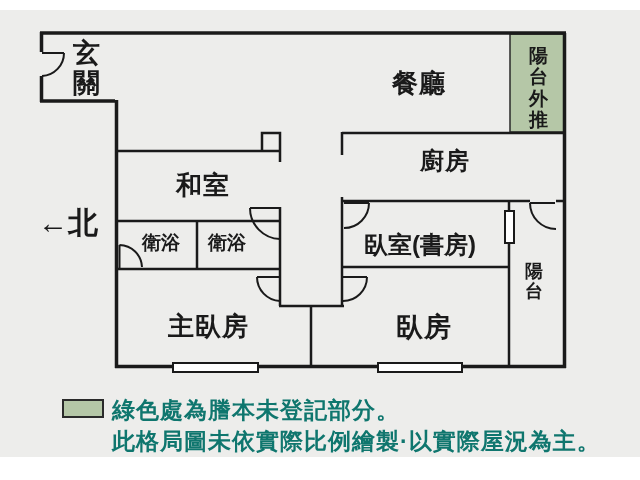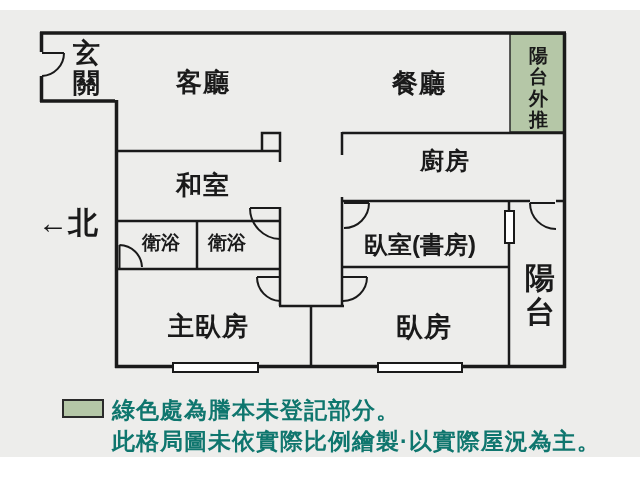--- a/index.html
+++ b/index.html
@@ -72,29 +72,28 @@
     </g>
 
     <g fill="#ffffff" stroke="#1a1a1a" stroke-width="2">
       <rect x="173" y="363" width="85" height="9"></rect>
       <rect x="378" y="363" width="84" height="9"></rect>
       <rect x="505" y="211" width="9" height="32"></rect>
     </g>
   </svg>
 
   <div class="vlbl" style="left:73px;top:38px;width:30px;font-size:27px;">玄關</div>
-  <div class="lbl" style="left:176px;top:69px;font-size:26px;">客廳</div>
   <div class="lbl" style="left:392px;top:70px;font-size:26px;font-family:Liberation Serif, serif;">餐廳</div>
   <div class="vlbl" style="left:527px;top:45px;width:21px;font-size:19px;text-align:right;">陽台外推</div>
   <div class="lbl" style="left:176px;top:172px;font-size:26px;">和室</div>
   <div class="lbl" style="left:420px;top:148px;font-size:24px;">廚房</div>
   <div class="lbl" style="left:142px;top:233px;font-size:19px;letter-spacing:0;">衛浴</div>
   <div class="lbl" style="left:208px;top:233px;font-size:19px;letter-spacing:0;">衛浴</div>
   <div class="lbl" style="left:364px;top:232px;font-size:24px;letter-spacing:0;">臥室(書房)</div>
-  <div class="vlbl" style="left:525px;top:261px;width:25px;font-size:30px;">陽台</div>
+  <div class="vlbl" style="left:525px;top:261px;width:25px;font-size:18px;">陽台</div>
   <div class="lbl" style="left:168px;top:313px;font-size:26px;">主臥房</div>
   <div class="lbl" style="left:396px;top:313px;font-size:27px;">臥房</div>
 
   <div class="lbl" style="left:38px;top:207px;font-size:30px;letter-spacing:0;">←北</div>
 
   <svg width="46" height="24" style="left: 61px; top: 398px; position: absolute;">
     <rect x="2" y="2" width="40" height="17" fill="#b5c7a7" stroke="#2a2a2a" stroke-width="2"></rect>
   </svg>
   <div class="legend-line" style="left:112px;top:395px;font-size:23px;">綠色處為謄本未登記部分。</div>
   <div class="legend-line" style="left:112px;top:426px;font-size:23px;">此格局圖未依實際比例繪製·以實際屋況為主。</div>

